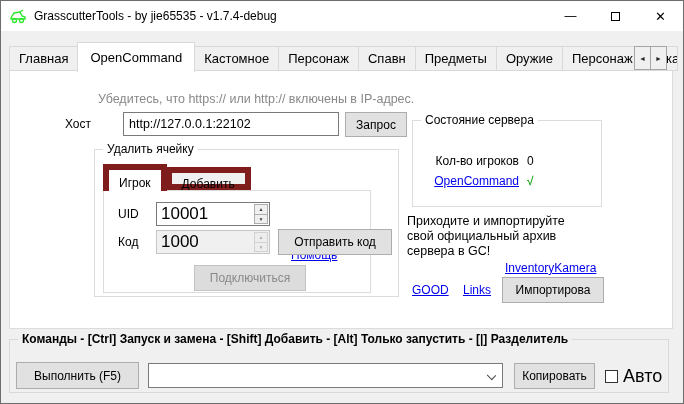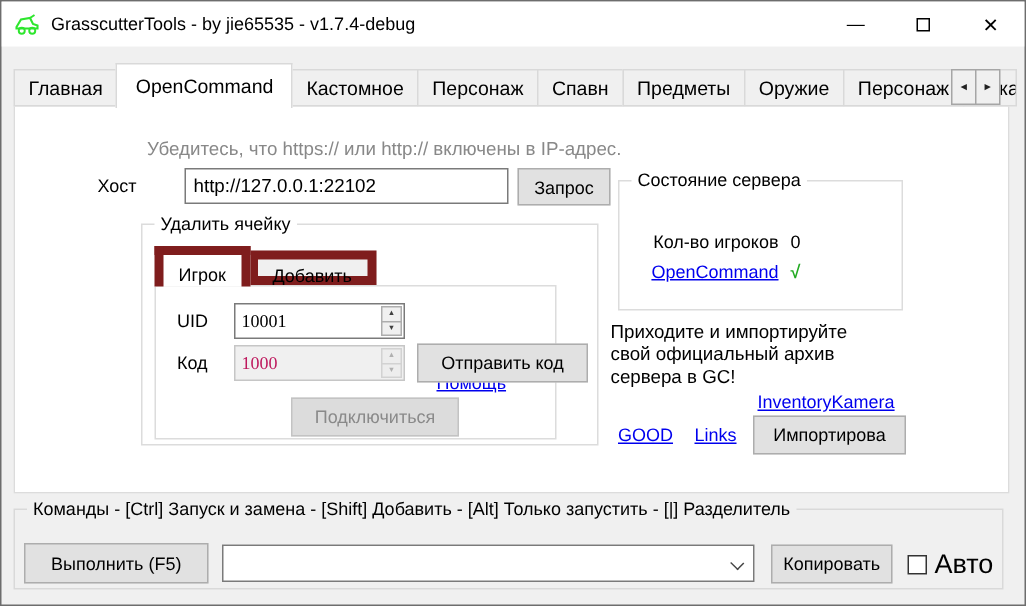--- a/index.html
+++ b/index.html
@@ -50,27 +50,27 @@
 
   
   .group-remove { left:84px; top:78px; width:305px; height:148px; }
   .inner-tabstrip { position:absolute; left:8px; top:14px; display:flex; align-items:flex-end; }
   .itab { height:23px; line-height:22px; padding:0 10px; background:#f0f0f0; border:6px solid #7f1d1d; margin-right:-1px; font-size:12px;text-align:right; }
   .itab.active { height:27px; line-height:26px; background:#fff; border-bottom:none; margin-bottom:-1px; z-index:2; position:relative; }
   .inner-page { position:absolute; left:8px; top:40px; width:268px; height:103px; background:#fff; border:1px solid #dcdcdc; }
 
   .fld-label { position:absolute; }
   .spin { position:absolute; display:flex; width:114px; height:24px; border:1px solid #7a7a7a; background:#fff; }
-  .spin input { flex:1; min-width:0; border:none; outline:none; background:transparent; font-family:Liberation Serif, serif; font-size:12px; padding:0 0 0 4px; color:#000; }
+  .spin input { flex:1; min-width:0; border:none; outline:none; background:transparent; font-family:Liberation Sans, sans-serif; font-size:17px; padding:0 0 0 4px; color:#000; }
   .spin .arrows { width:16px; display:flex; flex-direction:column; padding:1px; }
   .spin .arrow { flex:1; display:flex; align-items:center; justify-content:center; font-size:5px; color:#404040;
     background:#f0f0f0; border:1px solid #adadad; }
   .spin .arrow + .arrow { margin-top:-1px; }
   .spin.disabled { border-color:#c6c6c6; background:#f0f0f0; }
-  .spin.disabled input { color:#be185d; }
+  .spin.disabled input { color:#000000; }
   .spin.disabled .arrow { color:#b0b0b0; border-color:#d2d2d2; background:#ededed; }
 
   .link { color:#0000EE; text-decoration:underline; cursor:pointer; white-space:nowrap; }
   .help-link { position:absolute; left:187px; top:57px; }
   .send-btn { position:absolute; left:174px; top:38px; width:114px; height:26px;text-align:right; }
   .connect-btn { position:absolute; left:90px; top:74px; width:112px; height:26px; }
 
   
   .group-status { left:402px; top:49px; width:190px; height:87px; }
   .st-row { position:absolute; left:0; width:190px; height:15px; }
@@ -79,21 +79,21 @@
   .check-ok { color:#22AA22; font-weight:bold; }
 
   .import-text { position:absolute; left:397px; top:143px; font-size:12.5px; line-height:15px; }
   .ik-link { position:absolute; left:495px; top:190px; }
   .good-link { position:absolute; left:402px; top:212px; }
   .links-link { position:absolute; left:453px; top:212px; }
   .import-btn { position:absolute; left:492px; top:206px; width:102px; height:26px; overflow:hidden; }
 
   
   .group-cmd { left:8px; top:338px; width:660px; height:54px; border-color:#d9d9d9; }
-  .group-cmd > .group-title { background:#f0f0f0; }
+  .group-cmd > .group-title { background:#f0f0f0;font-weight:bold; }
   .run-btn { position:absolute; left:6px; top:22px; width:123px; height:27px; }
   .combo { position:absolute; left:138px; top:23px; width:355px; height:25px; background:#fff; border:1px solid #7a7a7a;
     display:flex; align-items:center; padding:0 22px 0 5px; }
   .combo .chev { position:absolute; right:7px; top:8px; width:7px; height:7px;
     border-right:1px solid #444; border-bottom:1px solid #444; transform:rotate(45deg) scale(1,0.9); }
   .copy-btn { position:absolute; left:504px; top:23px; width:81px; height:26px; }
   .chk-wrap { position:absolute; left:595px; top:26px; display:flex; align-items:center; }
   .chk-box { width:13px; height:13px; border:1px solid #333; background:#fff; display:inline-block; }
   .chk-label { margin-left:5px; font-size:18px; }
 </style>

